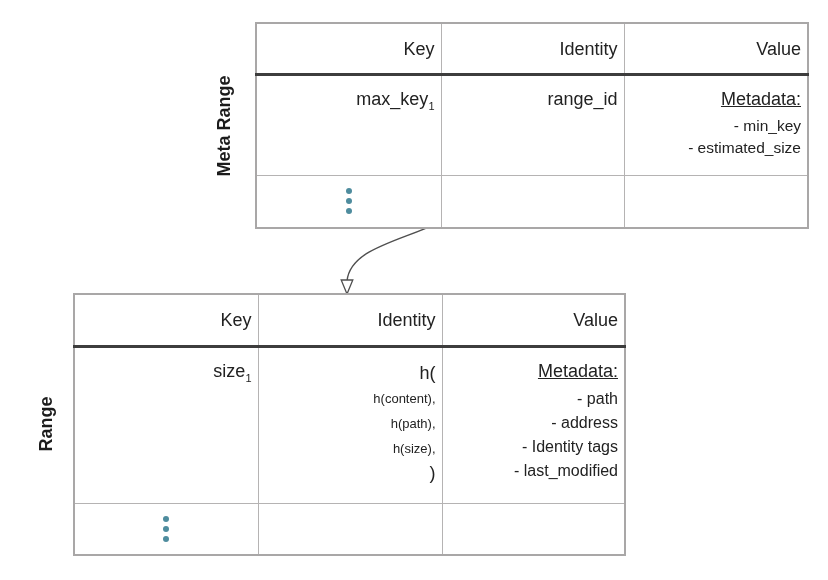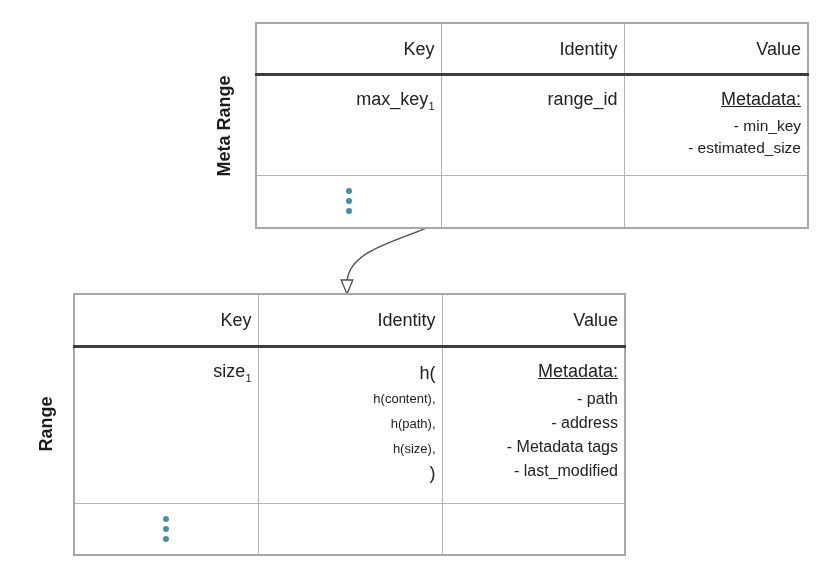--- a/index.html
+++ b/index.html
@@ -143,21 +143,21 @@
           <div class="code-line">h(</div>
           <div class="code-line inner">h(content),</div>
           <div class="code-line inner">h(path),</div>
           <div class="code-line inner">h(size),</div>
           <div class="code-line">)</div>
         </td>
         <td class="range-v">
           <div class="v-head">Metadata:</div>
           <div class="v-item">- path</div>
           <div class="v-item">- address</div>
-          <div class="v-item">- Metadata tags</div>
+          <div class="v-item">- Identity tags</div>
           <div class="v-item">- last_modified</div>
         </td>
       </tr>
       <tr style="height:52px">
         <td class="dots-cell">
           <div class="dots">
             <span class="dot"></span>
             <span class="dot"></span>
             <span class="dot"></span>
           </div>

